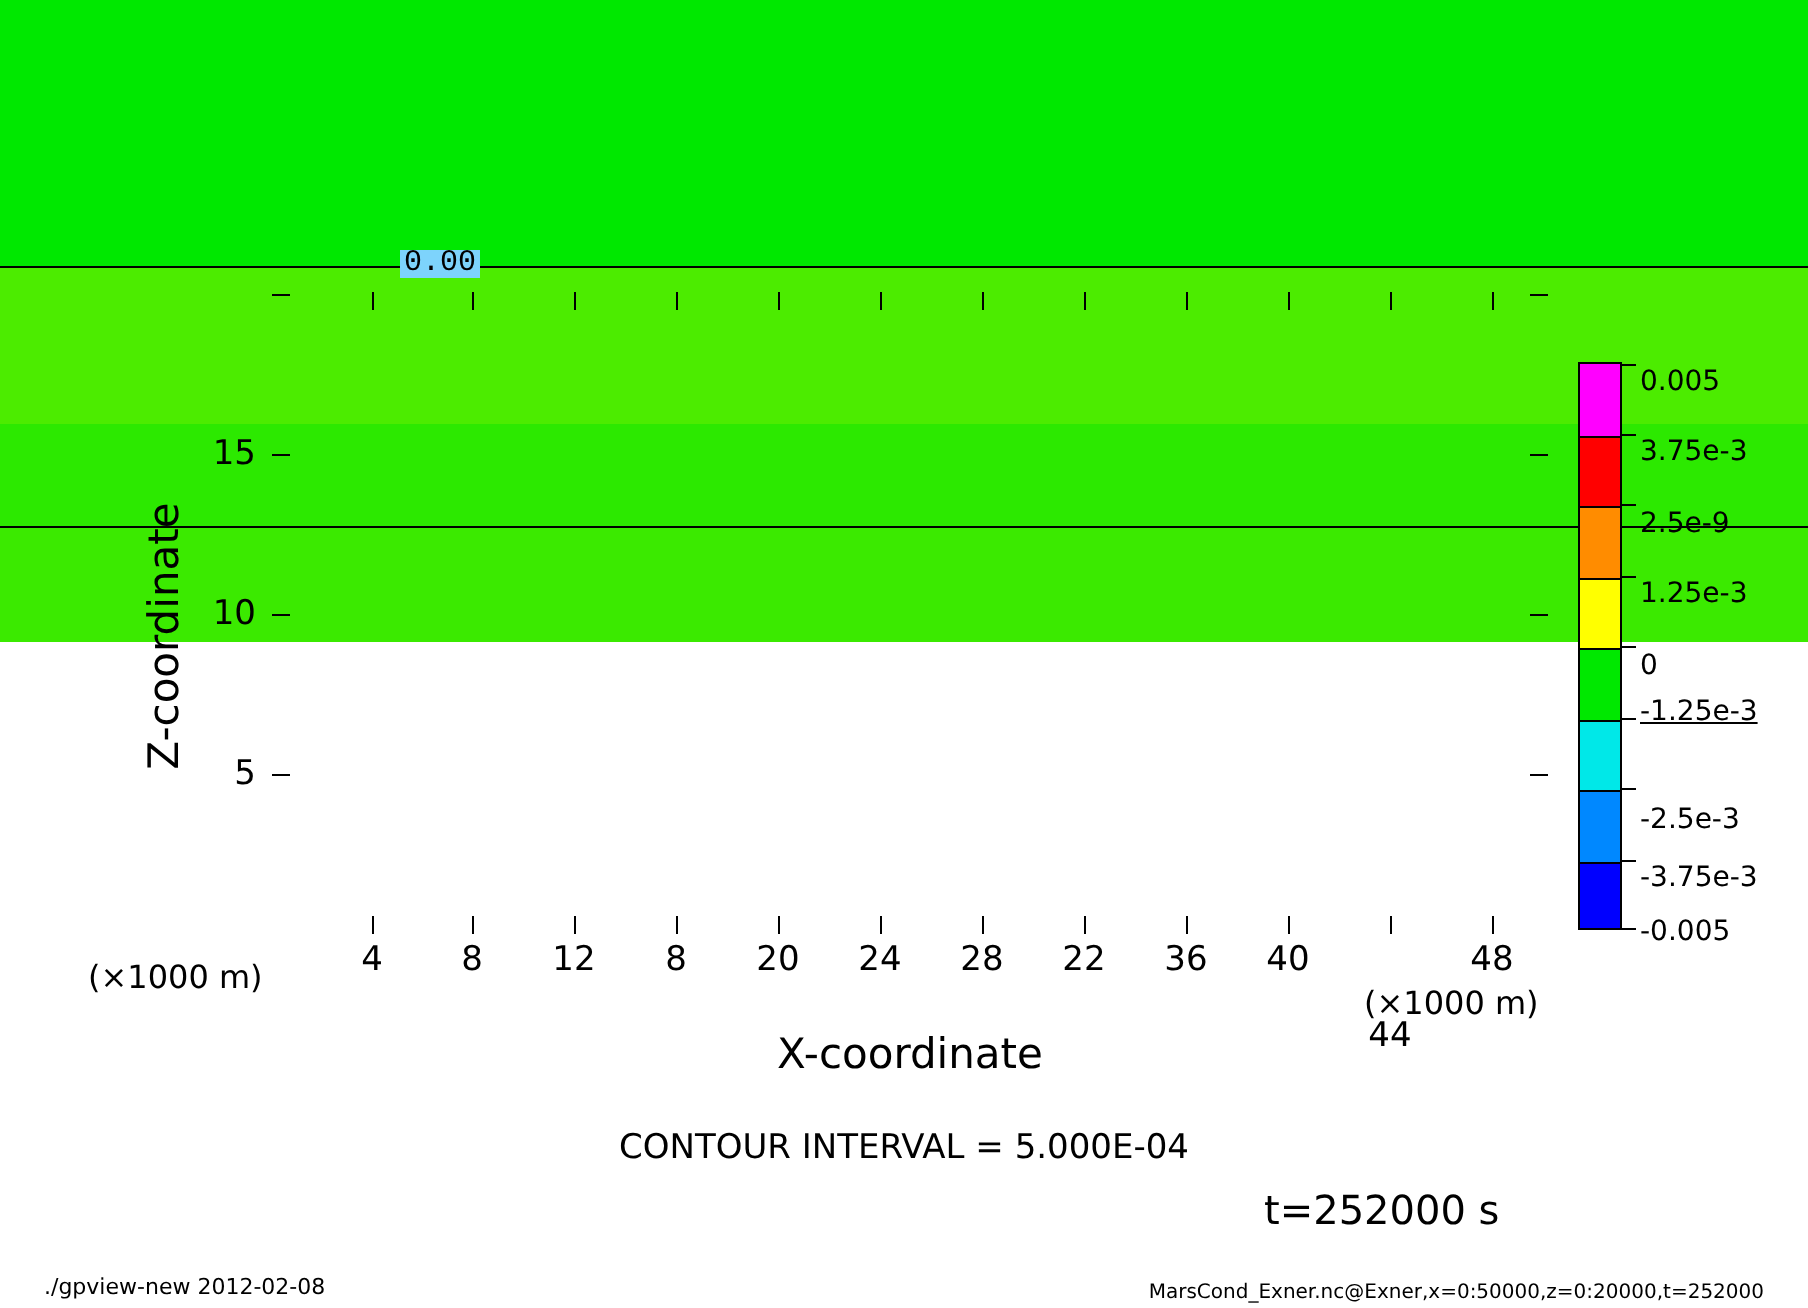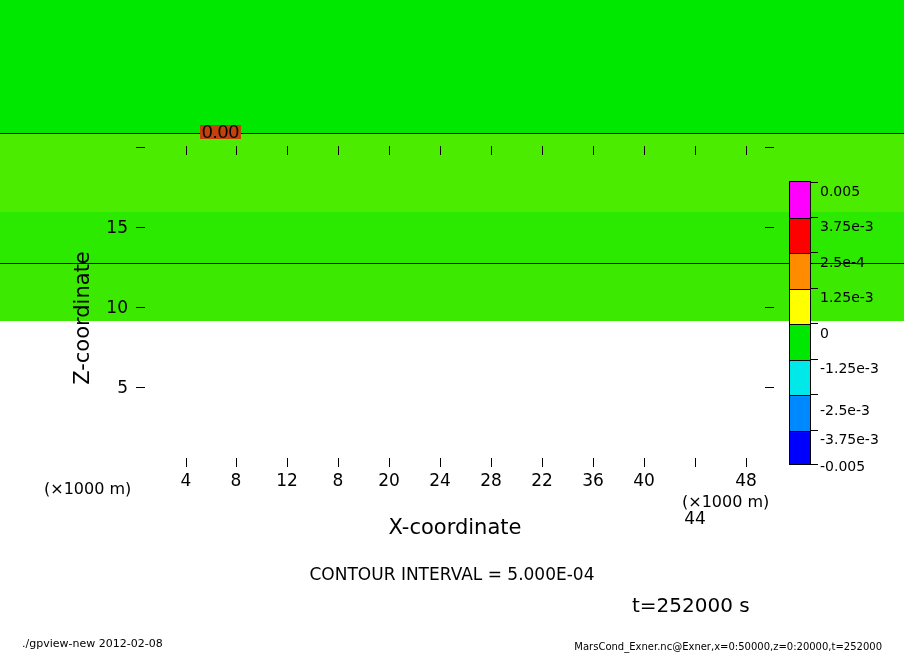--- a/index.html
+++ b/index.html
@@ -35,25 +35,25 @@
     overflow: hidden;
   }
   .band { position: absolute; left: 0; width: 100%; }
   .contour-line {
     position: absolute; left: 0; width: 100%;
     height: 0;
     border-top: 1.5px solid #000000;
   }
   #contour-label {
     position: absolute;
-    font-size: 19px;
-    background: #c2410c;
+    font-size: 15px;
+    background: #7dd3fc;
     padding: 0 2px;
     line-height: 14px;
-    font-family: Liberation Sans, sans-serif;
+    font-family: Liberation Mono, monospace;
   }
 
   
   .tick-x {
     position: absolute;
     width: 0; height: 9px;
     border-left: 1.5px solid #000000;
   }
   .tick-y {
     position: absolute;
@@ -261,24 +261,24 @@
 <div class="cb-tick" style="top:252px;"></div>
 <div class="cb-tick" style="top:288px;"></div>
 <div class="cb-tick" style="top:323px;"></div>
 <div class="cb-tick" style="top:359px;"></div>
 <div class="cb-tick" style="top:394px;"></div>
 <div class="cb-tick" style="top:430px;"></div>
 <div class="cb-tick" style="top:464px;"></div>
 
 <div class="cb-label" style="top:191px;">0.005</div>
 <div class="cb-label" style="top:226px;">3.75e-3</div>
-<div class="cb-label" style="top:262px;">2.5e-4</div>
+<div class="cb-label" style="top:262px;">2.5e-9</div>
 <div class="cb-label" style="top:297px;">1.25e-3</div>
 <div class="cb-label" style="top:333px;">0</div>
-<div class="cb-label" style="top:368px;">-1.25e-3</div>
+<div class="cb-label" style="top:356px;text-decoration:underline;">-1.25e-3</div>
 <div class="cb-label" style="top:410px;">-2.5e-3</div>
 <div class="cb-label" style="top:439px;">-3.75e-3</div>
 <div class="cb-label" style="top:466px;">-0.005</div>
 
 <div id="contour-interval">CONTOUR INTERVAL = 5.000E-04</div>
 <div id="time-note">t=252000 s</div>
 <div id="footer-left">./gpview-new  2012-02-08</div>
 <div id="footer-right">MarsCond_Exner.nc@Exner,x=0:50000,z=0:20000,t=252000</div>
 
 </body></html>

